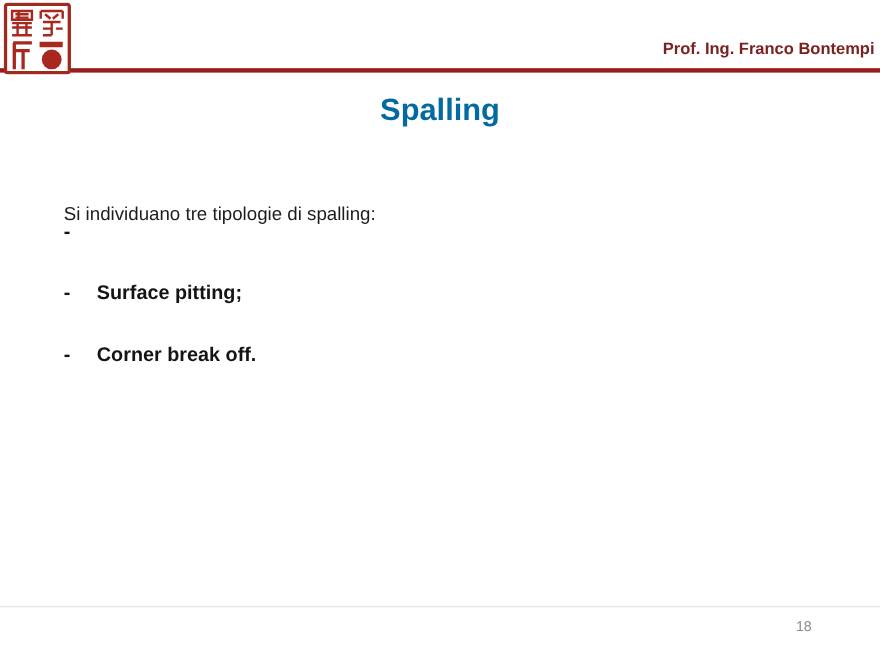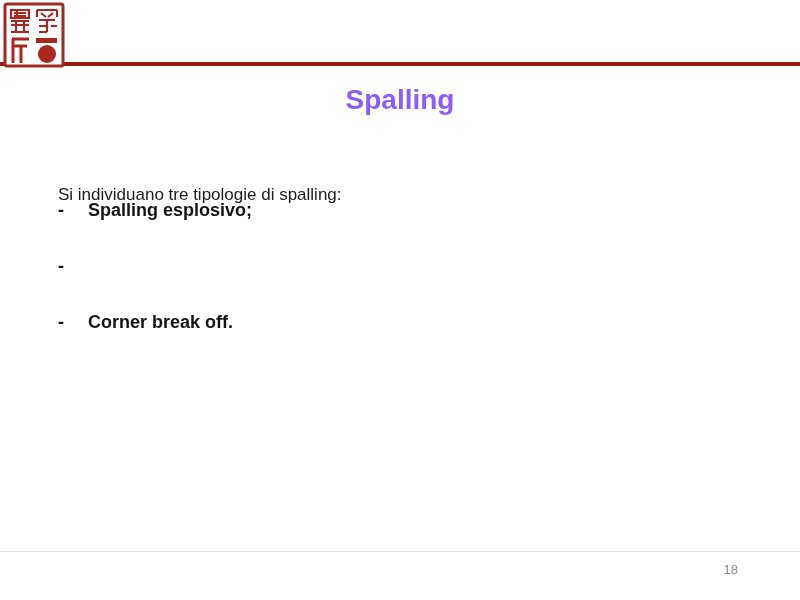--- a/index.html
+++ b/index.html
@@ -56,21 +56,21 @@
 
   
   .slide-title {
     position: absolute;
     top: 84px;
     left: 0;
     width: 800px;
     text-align: center;
     font-size: 28px;
     font-weight: bold;
-    color: #8b5cf6;
+    color: #0369a1;
   }
 
   
   .intro-text {
     position: absolute;
     left: 58px;
     top: 150px;
     font-size: 17px;
     color: #1c1c1c;
     margin-top: 35px;
@@ -137,34 +137,35 @@
         <path d="M9 37 h17 M9 44 h15 M10 37 v24 M18 44 v17"></path>
       </g>
 
       <g fill="#a8271f">
         <path d="M33 36 h21 v5 h-21 z"></path>
         <circle cx="44" cy="52" r="9"></circle>
       </g>
     </svg>
   </div>
 
+  <div class="header-line2">Prof. Ing. Franco Bontempi</div>
 
   <div class="red-bar"></div>
 
   <div class="slide-title">Spalling</div>
 
   <div class="intro-text">Si individuano tre tipologie di spalling:</div>
 
   <div class="bullet-list">
     <div class="bullet-item">
       <span class="bullet-marker">-</span>
-      <span class="bullet-text">Spalling esplosivo;</span>
     </div>
     <div class="bullet-item">
       <span class="bullet-marker">-</span>
+      <span class="bullet-text">Surface pitting;</span>
     </div>
     <div class="bullet-item">
       <span class="bullet-marker">-</span>
       <span class="bullet-text">Corner break off.</span>
     </div>
   </div>
 
   <div class="footer-divider"></div>
   <div class="page-number">18</div>
 

